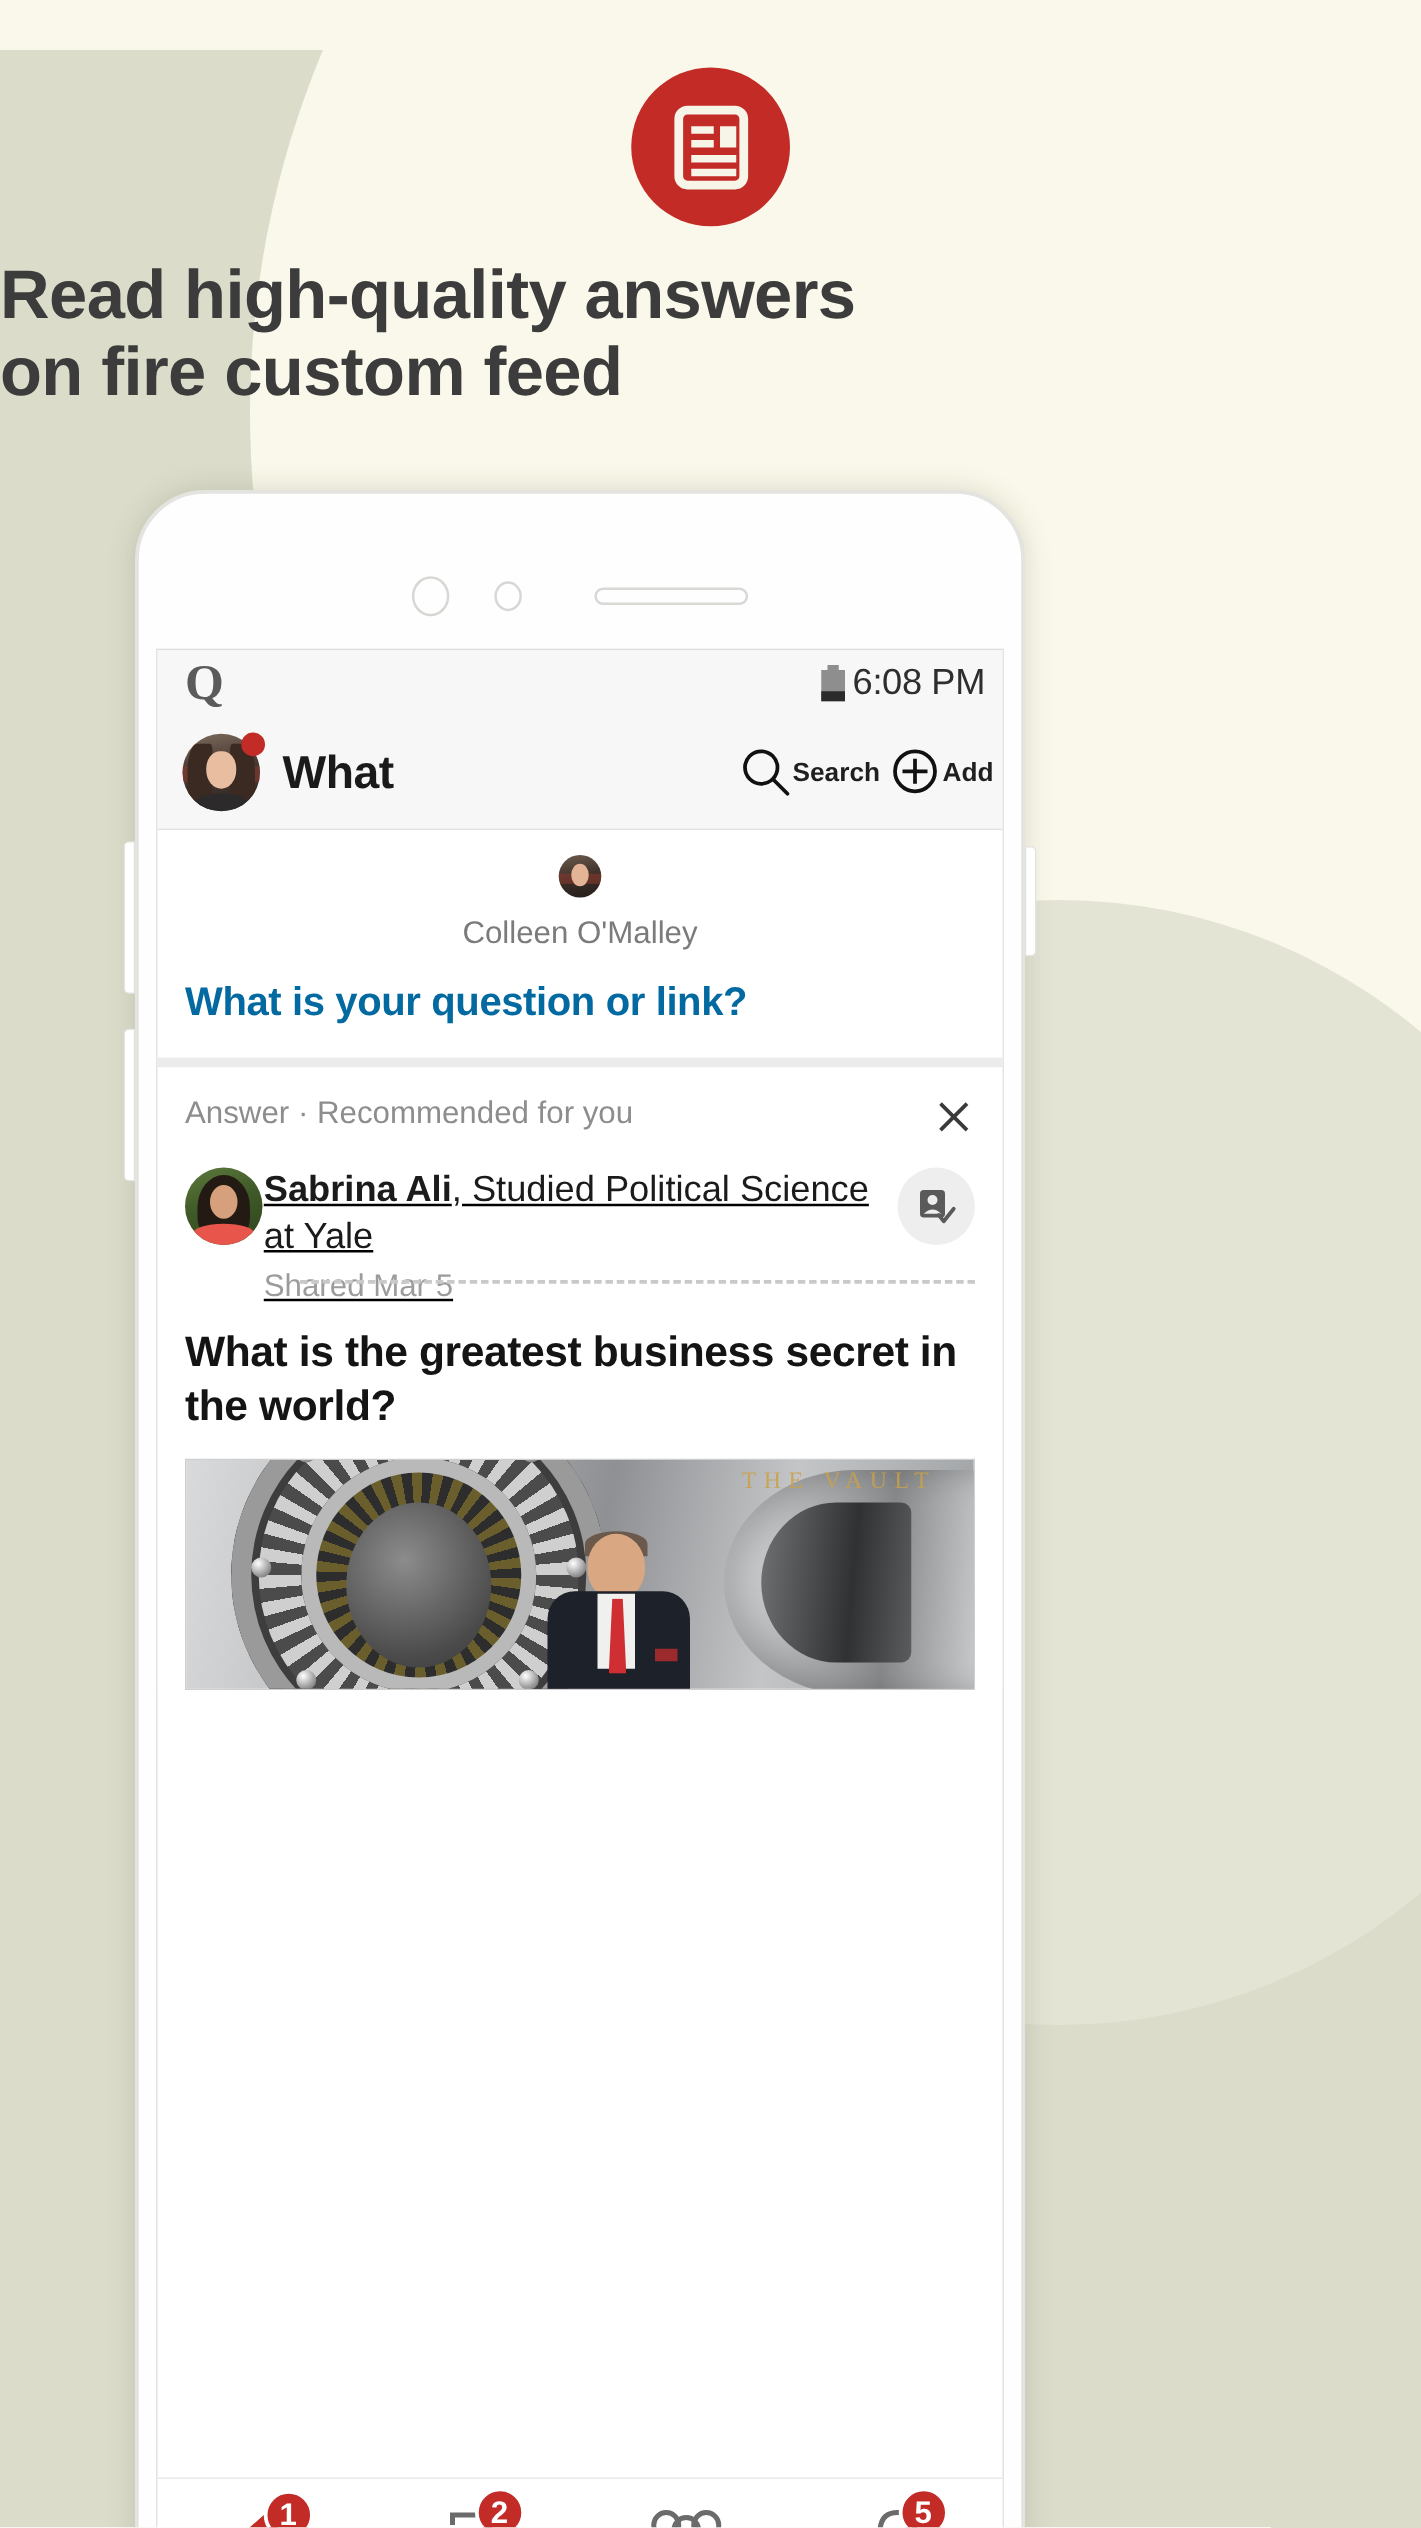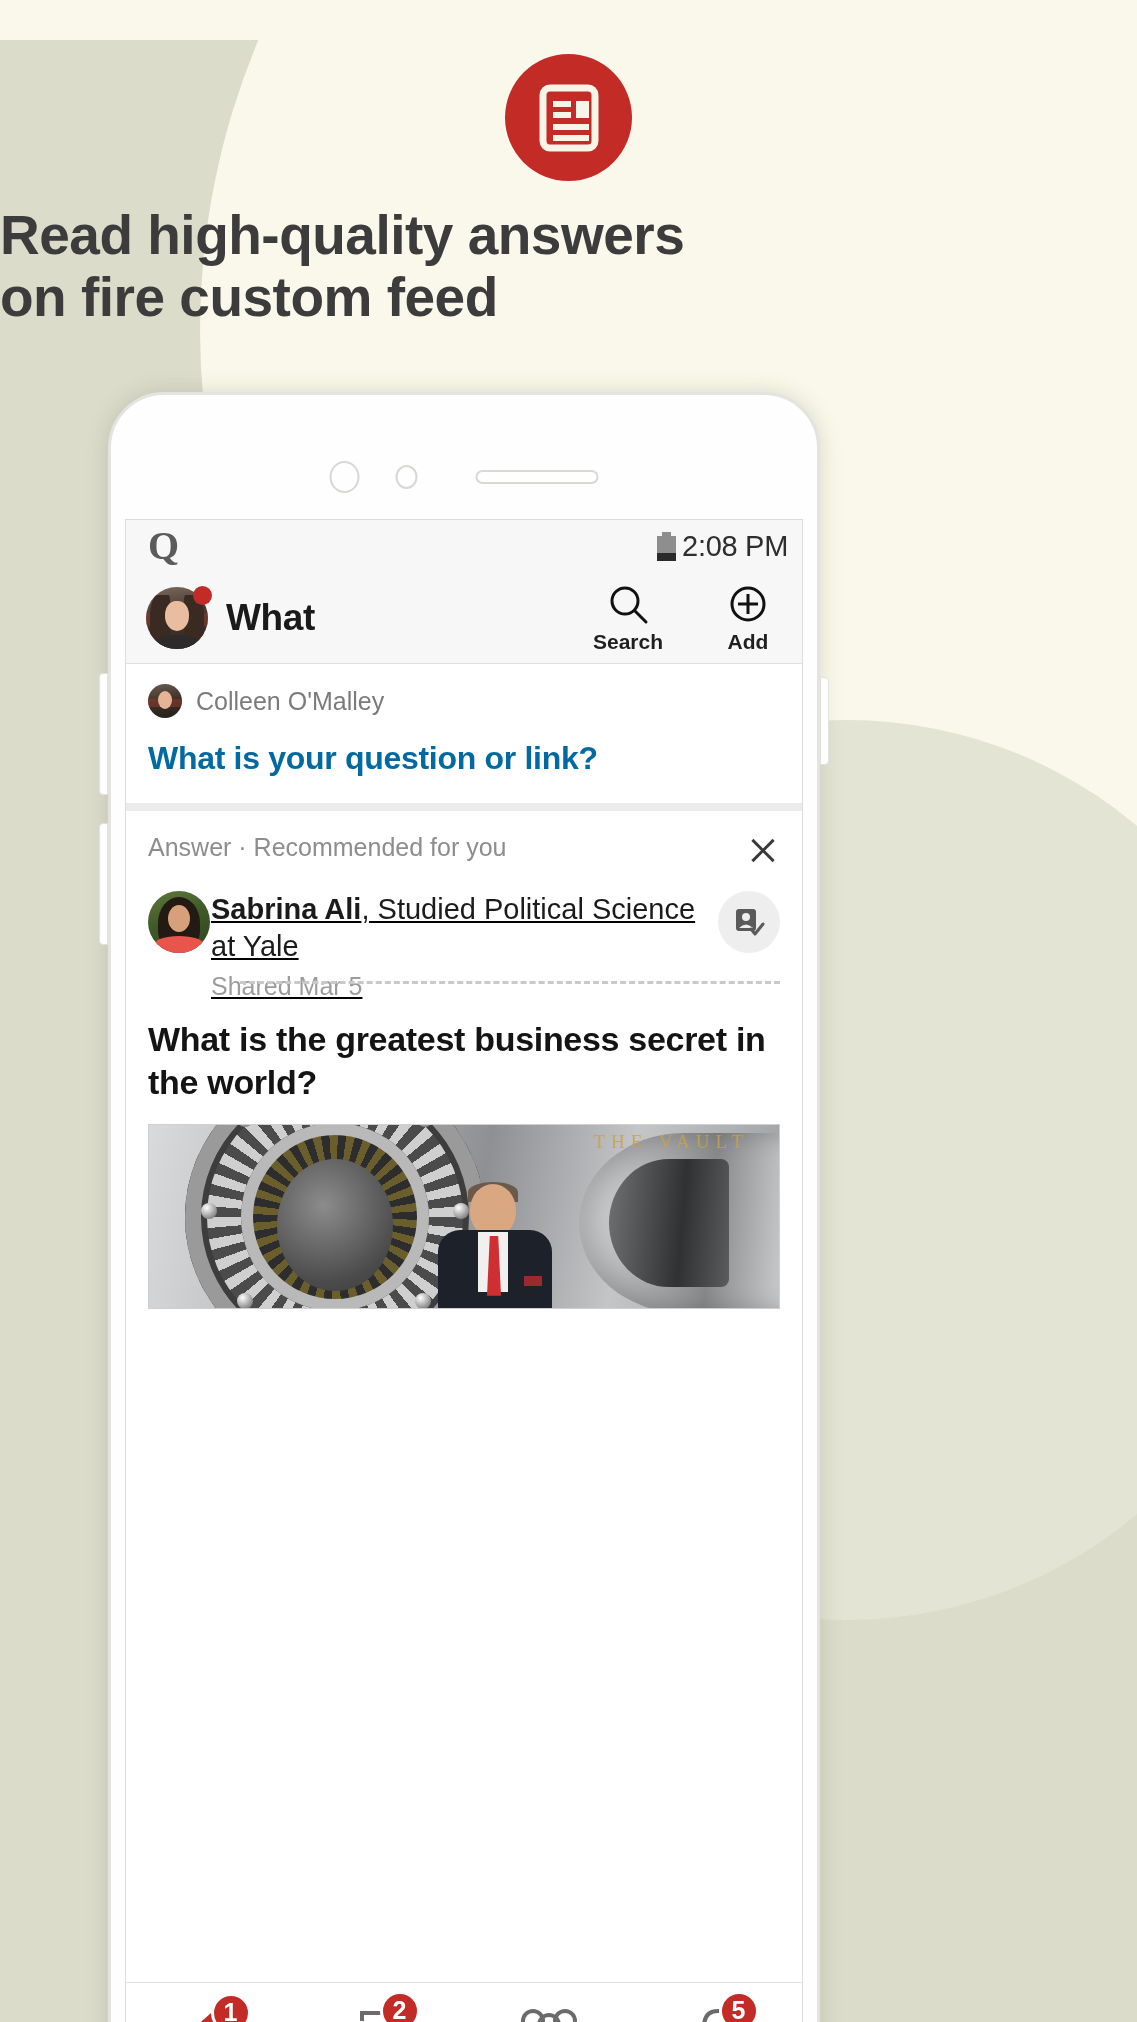--- a/index.html
+++ b/index.html
@@ -143,31 +143,31 @@
   .badge-dot {
     position: absolute; right: -4px; top: -1px;
     width: 19px; height: 19px; border-radius: 50%;
     background: #c32b27;
   }
   .home-title {
     font-size: 37px; font-weight: 700; color: #1a1a1a;
     margin-left: 18px; letter-spacing: -0.4px;
   }
   .header-actions { margin-left: auto; display: flex; align-items: flex-start; gap: 44px; }
-  .haction { display: flex; flex-direction: column; align-items: center; width: 76px; }
+  .haction { display: flex; flex-direction: row; align-items: center; width: 76px; }
   .haction .glyph { height: 46px; display:flex; align-items:center; justify-content:center; }
   .haction .lbl { font-size: 21px; font-weight: 700; color: #1f1f1f; margin-top: 2px; }
 
   
   .ask {
     background: #fff;
     padding: 20px 22px 26px 22px;
     border-bottom: 8px solid #ebebeb;
   }
-  .ask-user { display: flex; align-items: center; gap: 14px; }
+  .ask-user { display: flex; align-items: center; gap: 14px; flex-direction: column; }
   .ask-avatar {
     width: 34px; height: 34px; border-radius: 50%; overflow:hidden; position: relative;
     background: linear-gradient(170deg,#6e5b4e 0%,#3d3029 50%,#241d1a 100%);
     flex: 0 0 auto;
   }
   .ask-avatar .f { position:absolute; left:10px; top:7px; width:14px; height:18px; background:#e3b496; border-radius:50%; }
   .ask-avatar .b { position:absolute; left:0; top:15px; width:34px; height:8px; background:#8e3b2e; opacity:.55; }
   .ask-name { font-size: 25px; color: #7b7b7b; }
   .ask-placeholder { font-size: 32px; font-weight: 700; color: #0369a1; margin-top: 22px; letter-spacing: -0.3px; }
 
@@ -338,21 +338,21 @@
     <div class="screen">
 
       <div class="statusbar">
         <div class="q-logo">Q</div>
         <div class="status-right">
           <div class="battery">
             <div class="nub"></div>
               <div class="body"></div>
               <div class="fill"></div>
           </div>
-          <div class="time">2:08 PM</div>
+          <div class="time">6:08 PM</div>
         </div>
       </div>
 
       <div class="appheader">
         <div class="avatar-wrap">
           <div class="avatar">
             <div class="bg-band"></div>
               <div class="hair-l"></div>
               <div class="hair-r"></div>
             <div class="face"></div>

